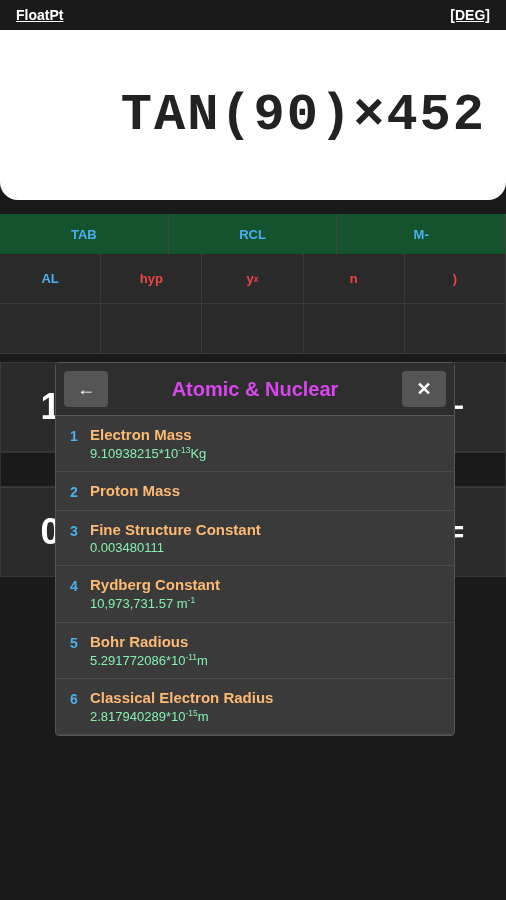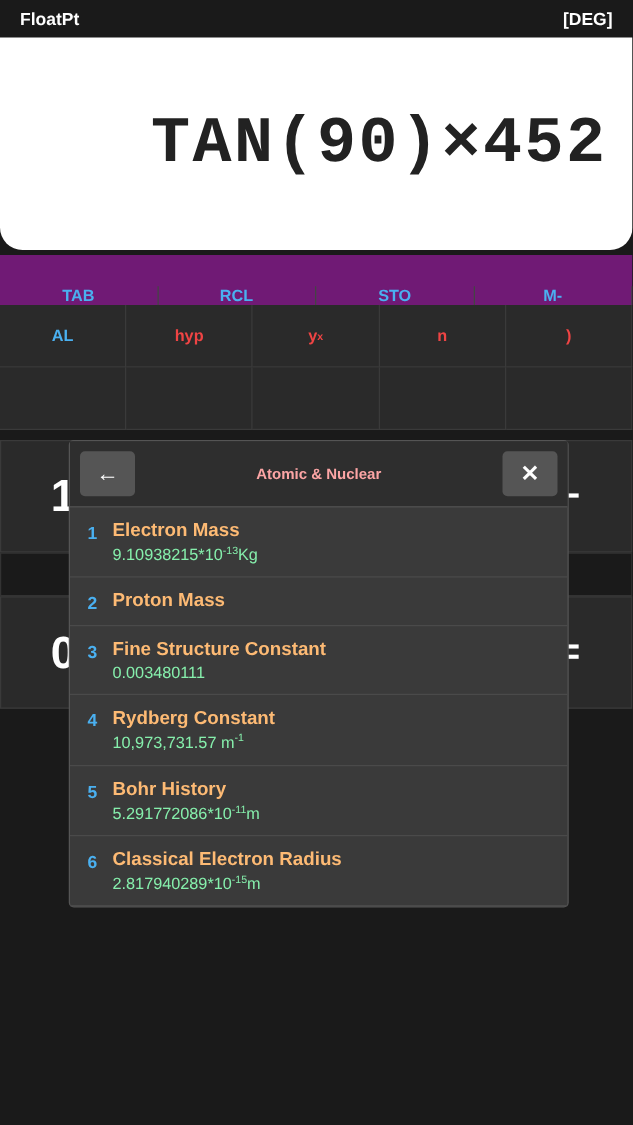--- a/index.html
+++ b/index.html
@@ -19,51 +19,51 @@
       background: #1a1a1a;
       display: flex;
       justify-content: space-between;
       align-items: center;
       padding: 0 16px;
     }
     .status-text {
       color: #fff;
       font-size: 14px;
       font-weight: bold;
+      text-decoration: underline;
     }
 
     
     #display-area {
       width: 100%;
       background: #fff;
       height: 170px;
       display: flex;
       flex-direction: column;
       justify-content: center;
       align-items: flex-end;
       padding: 10px 20px;
       border-radius: 0 0 18px 18px;
-      margin-bottom: 4px;
+      margin-bottom: 14px;
     }
     #display-expression {
       font-size: 52px;
       font-weight: bold;
       color: #222;
       font-family: 'Courier New', monospace;
       letter-spacing: 2px;
       text-align: right;
     }
 
     
     #top-buttons {
       display: flex;
       width: 100%;
-      background: #701a75;
+      background: #14532d;
       height: 40px;
-      align-items: flex-end;
     }
     .top-btn {
       flex: 1;
       display: flex;
       align-items: center;
       justify-content: center;
       color: #4ab0f0;
       font-size: 13px;
       font-weight: bold;
       border-right: 1px solid #444;
@@ -98,22 +98,22 @@
       justify-content: center;
       cursor: pointer;
       margin-right: 8px;
     }
     .dd-back-btn .arrow {
       color: #fff;
       font-size: 18px;
     }
     .dd-title {
       flex: 1;
-      color: #fca5a5;
-      font-size: 12px;
+      color: #d946ef;
+      font-size: 20px;
       font-weight: bold;
       text-align: center;
     }
     .dd-close-btn {
       width: 44px;
       height: 36px;
       background: #555;
       border-radius: 4px;
       display: flex;
       align-items: center;
@@ -229,21 +229,20 @@
   <span class="status-text">[DEG]</span>
 </div>
 
 <div id="display-area">
   <div id="display-expression">TAN(90)×452</div>
 </div>
 
 <div id="top-buttons">
   <div class="top-btn">TAB</div>
   <div class="top-btn">RCL</div>
-  <div class="top-btn">STO</div>
   <div class="top-btn">M-</div>
 </div>
 
 <div class="calc-sci-row">
   <div class="csb blue">AL</div>
   <div class="csb">hyp</div>
   <div class="csb">y<sup>x</sup></div>
   <div class="csb">n</div>
   <div class="csb">)</div>
 </div>
@@ -306,21 +305,21 @@
           <div class="dd-item-name">Rydberg Constant</div>
           <div class="dd-item-value">10,973,731.57 m<sup>-1</sup></div>
         </div>
       </div>
     </div>
 
     <div class="dd-item">
       <div class="dd-item-row">
         <div class="dd-item-num">5</div>
         <div class="dd-item-content">
-          <div class="dd-item-name">Bohr History</div>
+          <div class="dd-item-name">Bohr Radious</div>
           <div class="dd-item-value">5.291772086*10<sup>-11</sup>m</div>
         </div>
       </div>
     </div>
 
     <div class="dd-item">
       <div class="dd-item-row">
         <div class="dd-item-num">6</div>
         <div class="dd-item-content">
           <div class="dd-item-name">Classical Electron Radius</div>

